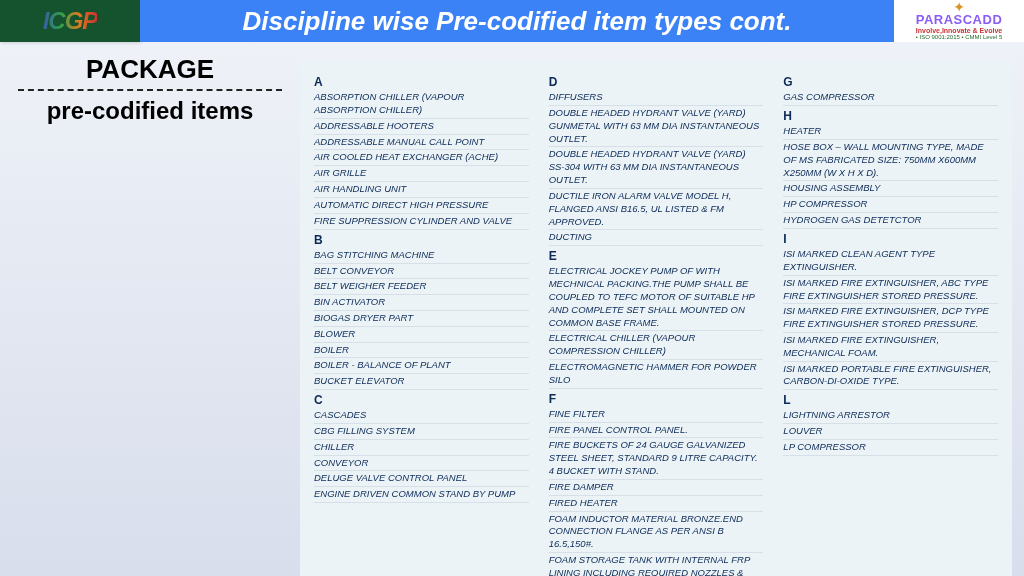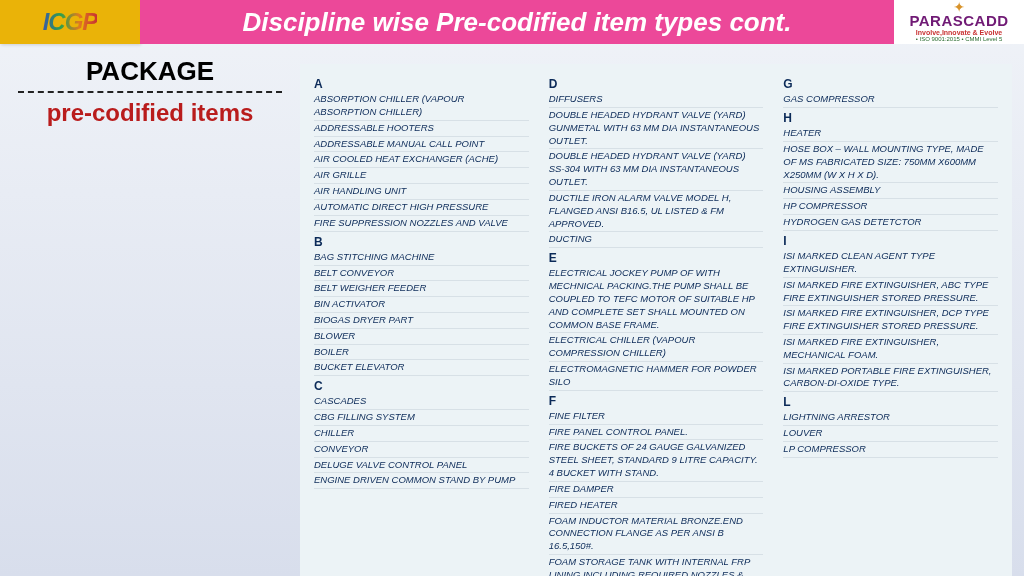--- a/index.html
+++ b/index.html
@@ -1,34 +1,34 @@
 <!DOCTYPE html>
 <html><head>
 <meta charset="utf-8">
 <style>
   * { margin: 0; padding: 0; box-sizing: border-box; }
   html, body { width: 1024px; height: 576px; font-family: Arial, sans-serif; overflow: hidden; }
   body { background: linear-gradient(to bottom, #f0f3f8 0%, #d8deec 100%); display: flex; flex-direction: column; }
 
   .top-bar { display: flex; align-items: stretch; height: 46px; }
-  .logo-box { width: 140px; background: #eab308; display: flex; align-items: center; justify-content: center; box-shadow: 1px 1px 3px rgba(0,0,0,0.15); }
+  .logo-box { width: 140px; background: #14532d; display: flex; align-items: center; justify-content: center; box-shadow: 1px 1px 3px rgba(0,0,0,0.15); }
   .logo-icgp { font-weight: 900; font-style: italic; font-size: 24px; letter-spacing: -1px;
     background: linear-gradient(90deg,#3a5aa8,#2fa04a,#e07a1f,#c83232); -webkit-background-clip: text; background-clip: text; -webkit-text-fill-color: transparent; color: transparent; }
-  .title-bar { flex: 1; background: #ec4899; color: #fff; display: flex; align-items: center; justify-content: center; font-size: 26px; font-weight: 700; font-style: italic; }
+  .title-bar { flex: 1; background: #3b82f6; color: #fff; display: flex; align-items: center; justify-content: center; font-size: 26px; font-weight: 700; font-style: italic; }
   .logo2-box { width: 130px; background: #fff; display: flex; flex-direction: column; align-items: center; justify-content: center; padding: 2px 4px; }
-  .logo2-name { font-size: 15px; font-weight: 700; color: #701a75; letter-spacing: 0.5px; }
+  .logo2-name { font-size: 13px; font-weight: 700; color: #8b5cf6; letter-spacing: 0.5px; }
   .logo2-star { color: #d8932a; font-size: 14px; line-height: 10px; }
   .logo2-tag { font-size: 7px; color: #c83232; font-weight: 700; }
   .logo2-iso { font-size: 6px; color: #2a6b2f; }
 
   .content { flex: 1; display: flex; }
   .side { width: 300px; padding: 12px 18px; }
   .pkg-head { font-size: 26px; font-weight: 700; text-align: center; color: #000000; }
   .pkg-div { border: none; border-top: 2px dashed #222; margin: 4px 0 6px; }
-  .pkg-sub { font-size: 24px; font-weight: 700; text-align: center; color: #b91c1c; }
+  .pkg-sub { font-size: 24px; font-weight: 700; text-align: center; color: #000000; }
 
   .panel { flex: 1; background: #ecf3f6; margin: 20px 12px 12px 0; padding: 10px 14px 8px; overflow: hidden; font-family: "Franklin Gothic Medium", Arial, sans-serif; }
   .cols { display: flex; gap: 20px; }
   .col { flex: 1; font-size: 9.5px; line-height: 1.35; color: #0b2a58; }
   .letter { font-size: 12px; font-weight: 700; color: #0b2a58; margin-top: 2px; }
   .item { padding: 1px 0; border-bottom: 1px solid rgba(120,140,160,0.18); font-style: italic; }
 </style>
 </head>
 <body>
 
@@ -56,29 +56,30 @@
     <div class="cols" id="cols">
         <div class="col">
           <div class="letter">A</div>
           <div class="item">ABSORPTION CHILLER (VAPOUR ABSORPTION CHILLER)</div>
           <div class="item">ADDRESSABLE HOOTERS</div>
           <div class="item">ADDRESSABLE MANUAL CALL POINT</div>
           <div class="item">AIR COOLED HEAT EXCHANGER (ACHE)</div>
           <div class="item">AIR GRILLE</div>
           <div class="item">AIR HANDLING UNIT</div>
           <div class="item">AUTOMATIC DIRECT HIGH PRESSURE</div>
-          <div class="item">FIRE SUPPRESSION NOZZLES AND VALVE</div>
+          <div class="item">FIRE SUPPRESSION CYLINDER AND VALVE</div>
           <div class="letter">B</div>
           <div class="item">BAG STITCHING MACHINE</div>
           <div class="item">BELT CONVEYOR</div>
           <div class="item">BELT WEIGHER FEEDER</div>
           <div class="item">BIN ACTIVATOR</div>
           <div class="item">BIOGAS DRYER PART</div>
           <div class="item">BLOWER</div>
           <div class="item">BOILER</div>
+          <div class="item">BOILER - BALANCE OF PLANT</div>
           <div class="item">BUCKET ELEVATOR</div>
           <div class="letter">C</div>
           <div class="item">CASCADES</div>
           <div class="item">CBG FILLING SYSTEM</div>
           <div class="item">CHILLER</div>
           <div class="item">CONVEYOR</div>
           <div class="item">DELUGE VALVE CONTROL PANEL</div>
           <div class="item">ENGINE DRIVEN COMMON STAND BY PUMP</div>
         </div>
         <div class="col">

